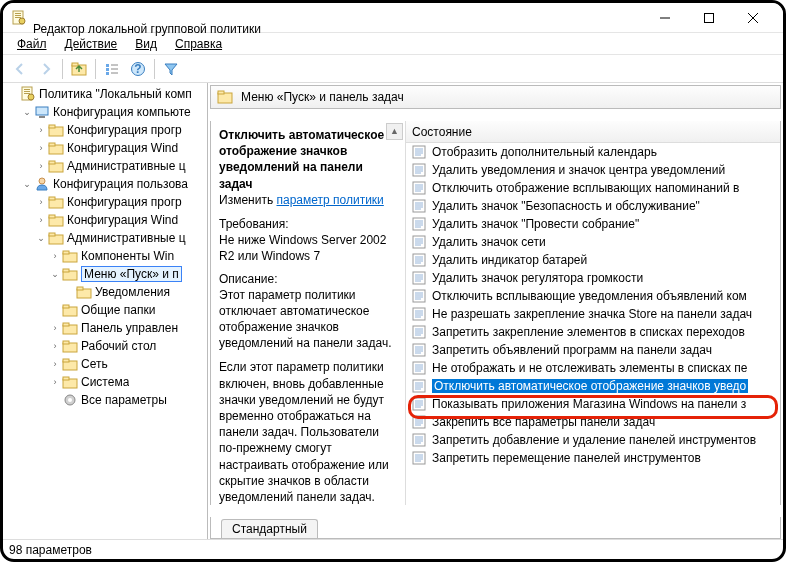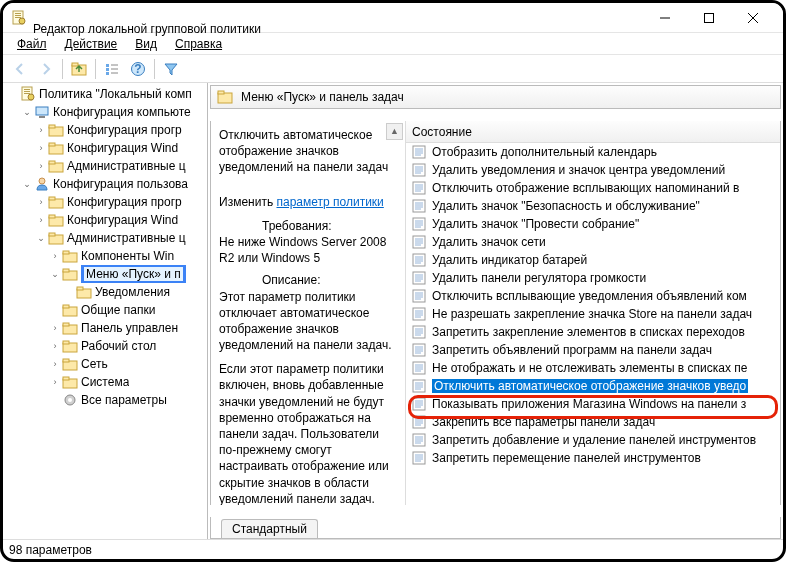--- a/index.html
+++ b/index.html
@@ -17,30 +17,30 @@
 .tbtn{width:24px;height:24px;display:flex;align-items:center;justify-content:center;border:1px solid transparent;margin:0 1px;}
 .tbtn.disabled{opacity:.35;}
 .sep{width:1px;height:20px;background:#ccc;margin:0 3px;}
 .content{display:flex;height:calc(100% - 30px - 22px - 28px - 20px);}
 .tree{width:205px;border-right:1px solid #bbb;overflow:hidden;padding-top:2px;background:#fff;}
 .trow{display:flex;align-items:center;height:18px;white-space:nowrap;overflow:hidden;padding-right:4px;}
 .trow .spacer{display:inline-block;}
 .twist{width:12px;display:inline-flex;justify-content:center;color:#666;font-size:9px;}
 .ticon{width:16px;height:16px;margin:0 3px 0 1px;flex-shrink:0;}
 .tlabel{white-space:nowrap;overflow:hidden;}
-.trow.sel .tlabel{background:#e5f3ff;border:3px solid #3b82f6;padding:0 2px;}
+.trow.sel .tlabel{background:#e5f3ff;border:1px solid #3b82f6;padding:0 2px;}
 .right{flex:1;display:flex;flex-direction:column;min-width:0;gap:12px;}
 .breadcrumb{height:24px;border:1px solid #bbb;margin:2px 2px 0 2px;display:flex;align-items:center;padding:0 6px;background:linear-gradient(#fdfdfd,#f0f0f0);}
 .breadcrumb .ficon{width:16px;height:16px;margin-right:8px;}
 .panes{flex:1;display:flex;margin:0 2px;border-left:1px solid #bbb;border-right:1px solid #bbb;min-height:0;}
 .detail{width:195px;border-right:1px solid #ddd;padding:6px 8px;overflow:hidden;position:relative;font-size:12px;line-height:1.35;}
-.detail h4{font-weight:normal;font-size:12px;margin-bottom:18px;}
+.detail h4{font-weight:bold;font-size:12px;margin-bottom:0;}
 .detail .edit{margin-bottom:8px;}
 .detail .edit a{color:#0066cc;}
-.detail .lbl{margin-top:6px;margin-left:43px;}
+.detail .lbl{margin-top:6px;}
 .detail .scrollup{position:absolute;right:2px;top:2px;width:17px;height:17px;background:#f0f0f0;border:1px solid #ccc;display:flex;align-items:center;justify-content:center;font-size:9px;color:#666;}
 .list{flex:1;overflow:hidden;position:relative;min-width:0;}
 .list-header{height:22px;display:flex;align-items:center;border-bottom:1px solid #ddd;padding-left:6px;background:linear-gradient(#fdfdfd,#f0f0f0);}
 .list-body{overflow:hidden;}
 .lrow{display:flex;align-items:center;height:18px;padding-left:6px;white-space:nowrap;}
 .lrow .licon{width:16px;height:14px;margin-right:4px;flex-shrink:0;}
 .lrow.highlighted{position:relative;}
 .lrow.highlighted .lblwrap{background:#0078d7;color:#fff;padding:0 2px;}
 .redring{position:absolute;border:3px solid #e52207;border-radius:10px;pointer-events:none;}
 .tabs{height:22px;margin:0 2px;border:1px solid #bbb;border-top:none;display:flex;align-items:flex-end;padding-left:10px;background:#fff;}
@@ -353,21 +353,21 @@
           </svg>
         </span>
       <span>Меню «Пуск» и панель задач</span>
     </div>
     <div class="panes">
       <div class="detail">
         <div class="scrollup">▲</div>
         <h4>Отключить автоматическое отображение значков уведомлений на панели задач</h4>
         <div class="edit"><span>Изменить</span> <a href="#">параметр политики</a></div>
         <div class="lbl">Требования:</div>
-        <div>Не ниже Windows Server 2008 R2 или Windows 5</div>
+        <div>Не ниже Windows Server 2002 R2 или Windows 7</div>
         <div class="lbl">Описание:</div>
         <div>Этот параметр политики отключает автоматическое отображение значков уведомлений на панели задач.</div>
         <div style="height:8px"></div>
         <div>Если этот параметр политики включен, вновь добавленные значки уведомлений не будут временно отображаться на панели задач. Пользователи по-прежнему смогут настраивать отображение или скрытие значков в области уведомлений панели задач.</div>
       </div>
       <div class="list">
         <div class="list-header">Состояние</div>
         <div class="list-body" id="list-body">
             <div class="lrow">
               <span class="licon">
@@ -456,21 +456,21 @@
             <div class="lrow">
               <span class="licon">
                 <svg viewBox="0 0 16 14">
                   <rect x="1" y="1" width="12" height="12" fill="#fff" stroke="#999"></rect>
                   <line x1="3" y1="4" x2="11" y2="4" stroke="#96b4d8"></line>
                   <line x1="3" y1="6" x2="11" y2="6" stroke="#96b4d8"></line>
                   <line x1="3" y1="8" x2="11" y2="8" stroke="#96b4d8"></line>
                   <line x1="3" y1="10" x2="9" y2="10" stroke="#96b4d8"></line>
                 </svg>
               </span>
-              <span class="lblwrap">Удалить панели регулятора громкости</span>
+              <span class="lblwrap">Удалить значок регулятора громкости</span>
             </div>
             <div class="lrow">
               <span class="licon">
                 <svg viewBox="0 0 16 14">
                   <rect x="1" y="1" width="12" height="12" fill="#fff" stroke="#999"></rect>
                   <line x1="3" y1="4" x2="11" y2="4" stroke="#96b4d8"></line>
                   <line x1="3" y1="6" x2="11" y2="6" stroke="#96b4d8"></line>
                   <line x1="3" y1="8" x2="11" y2="8" stroke="#96b4d8"></line>
                   <line x1="3" y1="10" x2="9" y2="10" stroke="#96b4d8"></line>
                 </svg>

